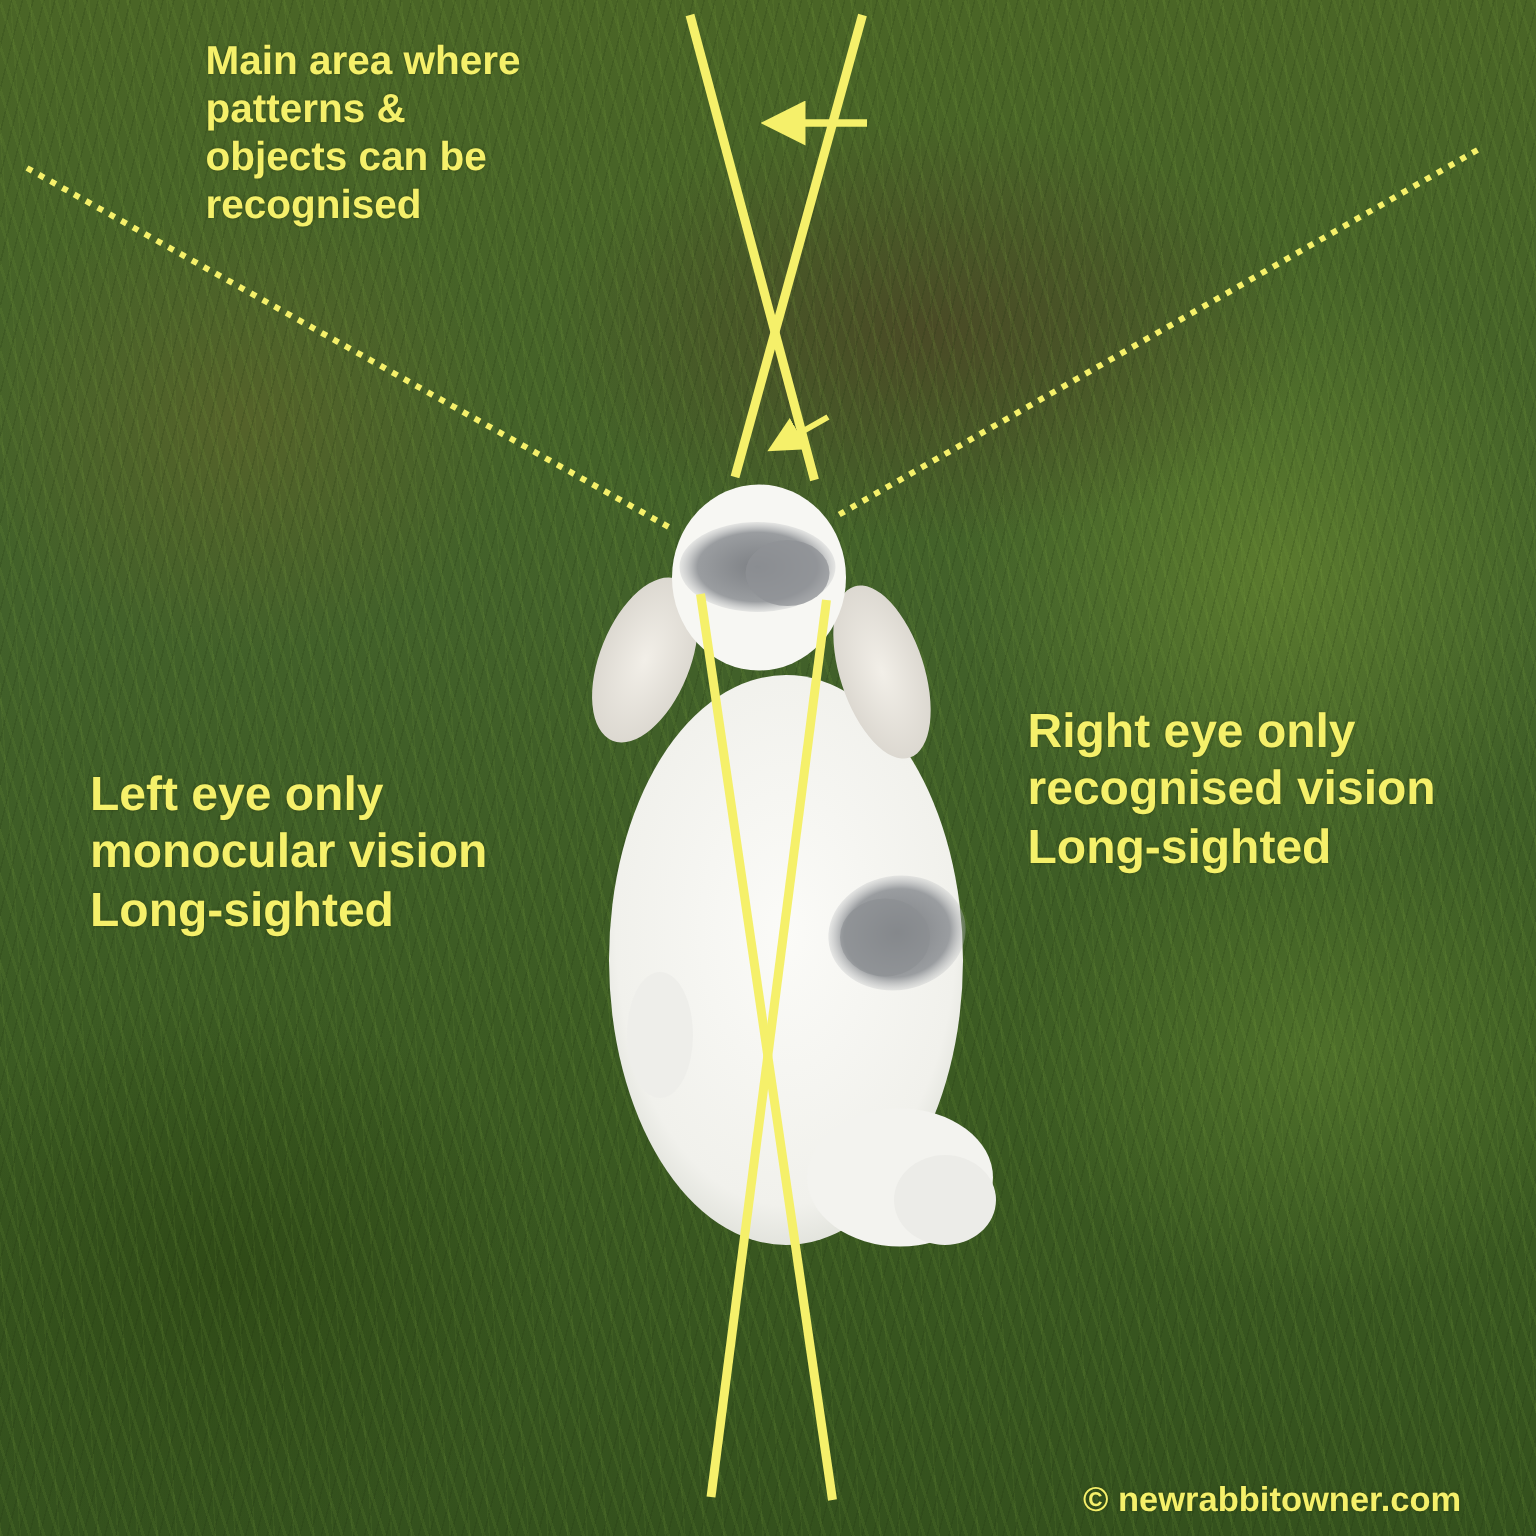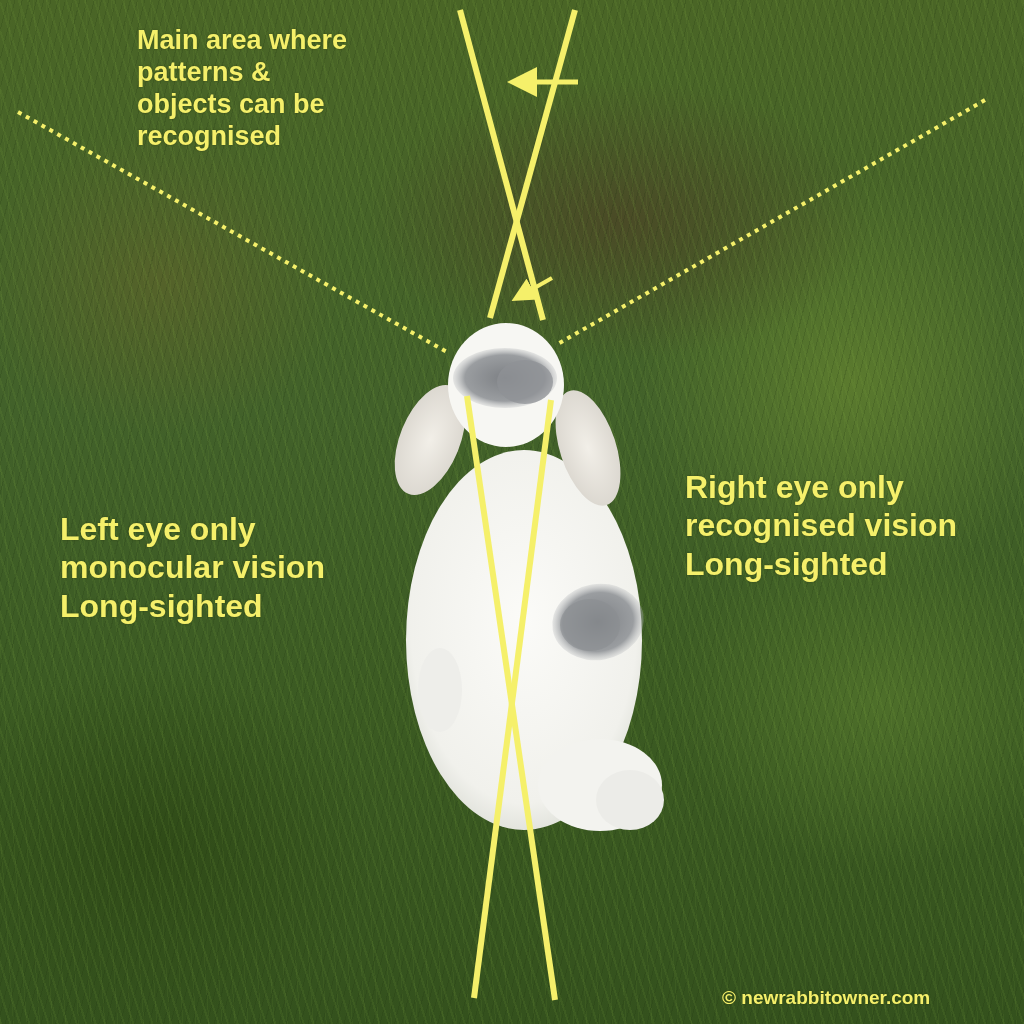--- a/index.html
+++ b/index.html
@@ -21,21 +21,21 @@
   }
   svg.overlay { position: absolute; left: 0; top: 0; }
   .label { position: absolute; color: #f5f06a; font-family: "Liberation Sans", sans-serif;
     font-weight: bold; line-height: 1.15; white-space: pre-line;
     text-shadow: 0 0 2px rgba(40,50,10,0.6); }
   .label-main { left: 137px; top: 24px; font-size: 27px; line-height: 1.19; }
   .label-binocular { left: 604px; top: 45px; font-size: 28px; line-height: 1.15; }
   .label-blind { left: 538px; top: 232px; font-size: 28px; }
   .label-left { left: 60px; top: 462px; font-size: 32px; line-height: 1.2; margin-top: 48px; }
   .label-right { left: 685px; top: 468px; font-size: 32px; line-height: 1.2; }
-  .label-copyright { left: 722px; top: 988px; font-size: 19px; line-height: 1; }
+  .label-copyright { left: 722px; top: 988px; font-size: 23px; line-height: 1; }
 </style>
 </head>
 <body>
 
 <div class="canvas">
   <div class="grass"></div>
 
   <svg class="overlay" width="1024" height="1024" viewBox="0 0 1024 1024">
     <defs>
       <radialGradient id="fur" cx="50%" cy="45%" r="60%">

